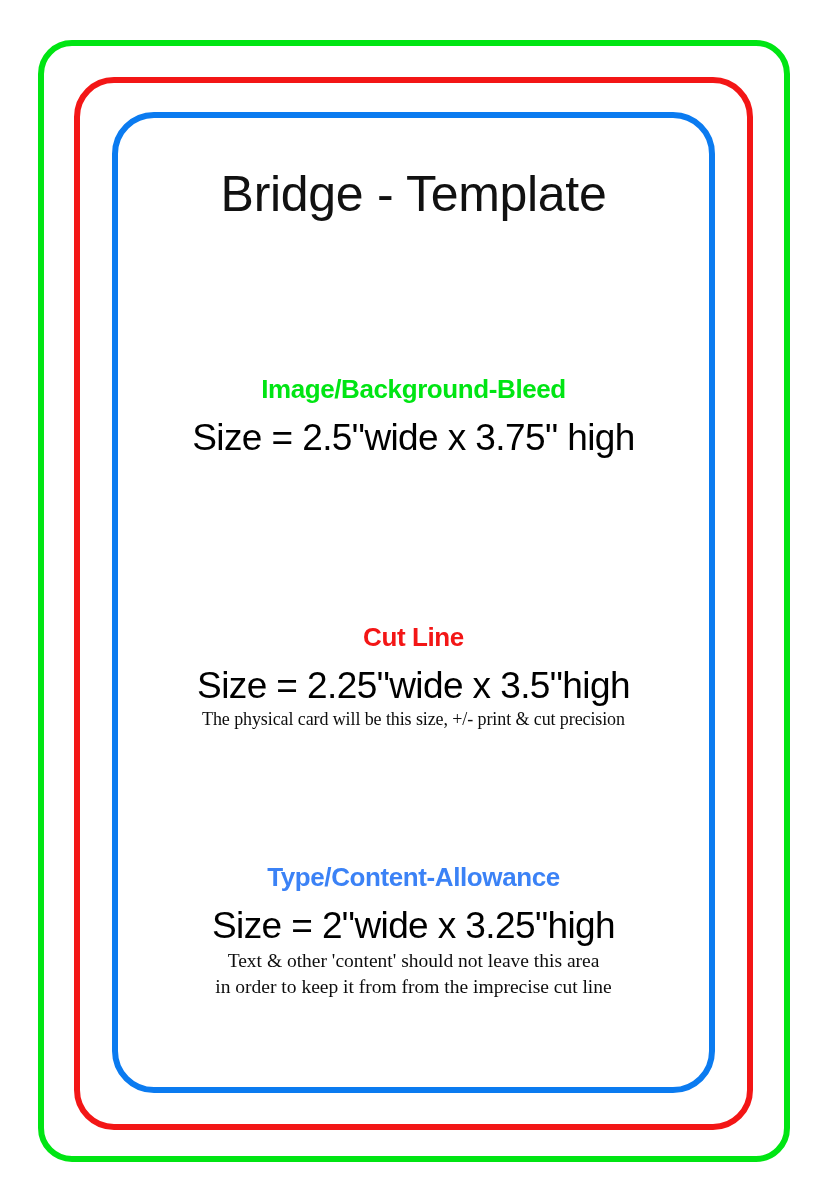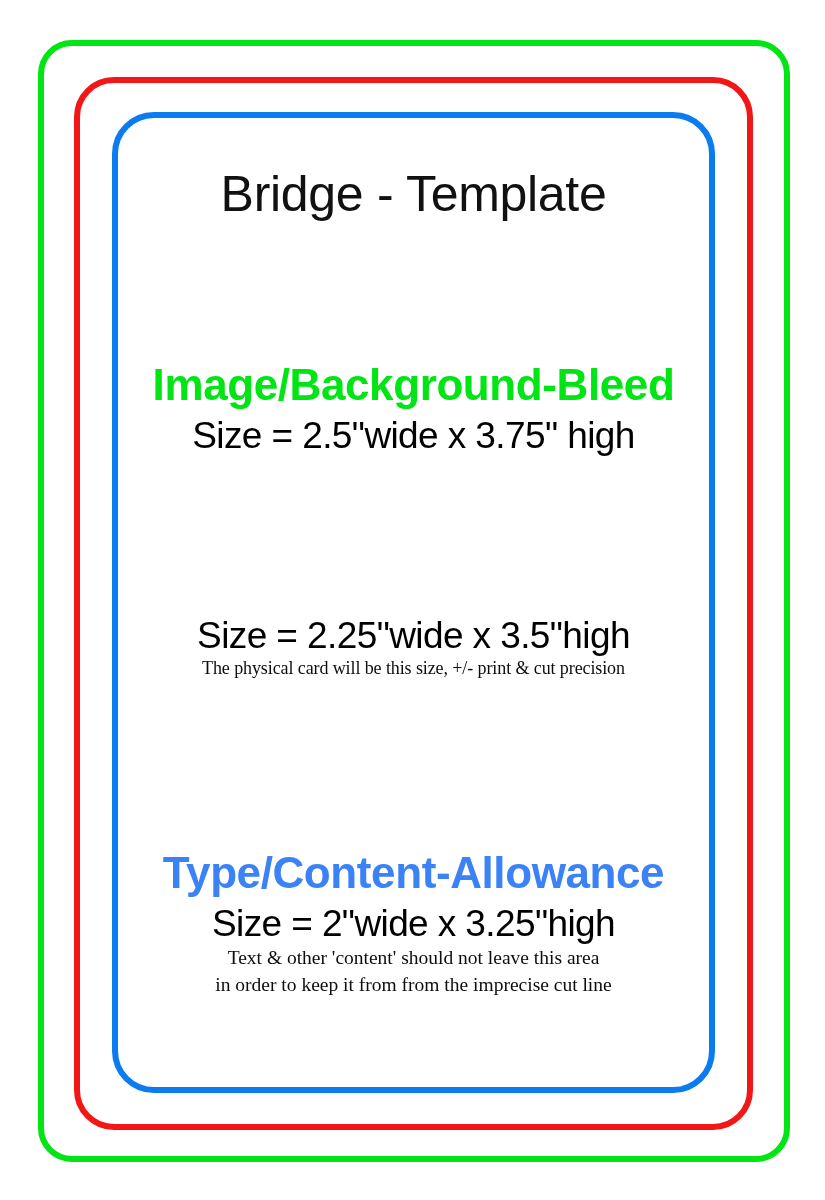--- a/index.html
+++ b/index.html
@@ -85,25 +85,25 @@
   .spec-block {
     position: absolute;
     left: -14px;
     right: -14px;
   }
   #bleed-block  { top: 249px; }
   #cut-block    { top: 497px; }
   #content-block{ top: 737px; }
 
   .spec-heading {
-    font-size: 44px;
+    font-size: 26px;
     font-weight: 700;
     letter-spacing: -0.4px;
     line-height: 1.08;
-    margin: 0;
+    margin: 14px;
     white-space: nowrap;
   }
   .spec-heading.green { color: #00e513; }
   .spec-heading.red   { color: #f31616; }
   .spec-heading.blue  { color: #3b82f6; }
 
   .spec-size {
     font-size: 37px;
     font-weight: 400;
     letter-spacing: -0.6px;
@@ -138,20 +138,21 @@
   <div id="text-layer">
 
     <div class="card-title">Bridge - Template</div>
 
     <div class="spec-block" id="bleed-block">
       <div class="spec-heading green">Image/Background-Bleed</div>
       <div class="spec-size">Size = 2.5"wide x 3.75" high</div>
     </div>
 
     <div class="spec-block" id="cut-block">
+      <div class="spec-heading red">Cut Line</div>
       <div class="spec-size">Size = 2.25"wide x 3.5"high</div>
       <div class="spec-note wide">The physical card will be this size, +/- print &amp; cut precision</div>
     </div>
 
     <div class="spec-block" id="content-block">
       <div class="spec-heading blue">Type/Content-Allowance</div>
       <div class="spec-size">Size = 2"wide x 3.25"high</div>
       <div class="spec-note">Text &amp; other 'content' should not leave this area</div>
       <div class="spec-note">in order to keep it from from the imprecise cut line</div>
     </div>

